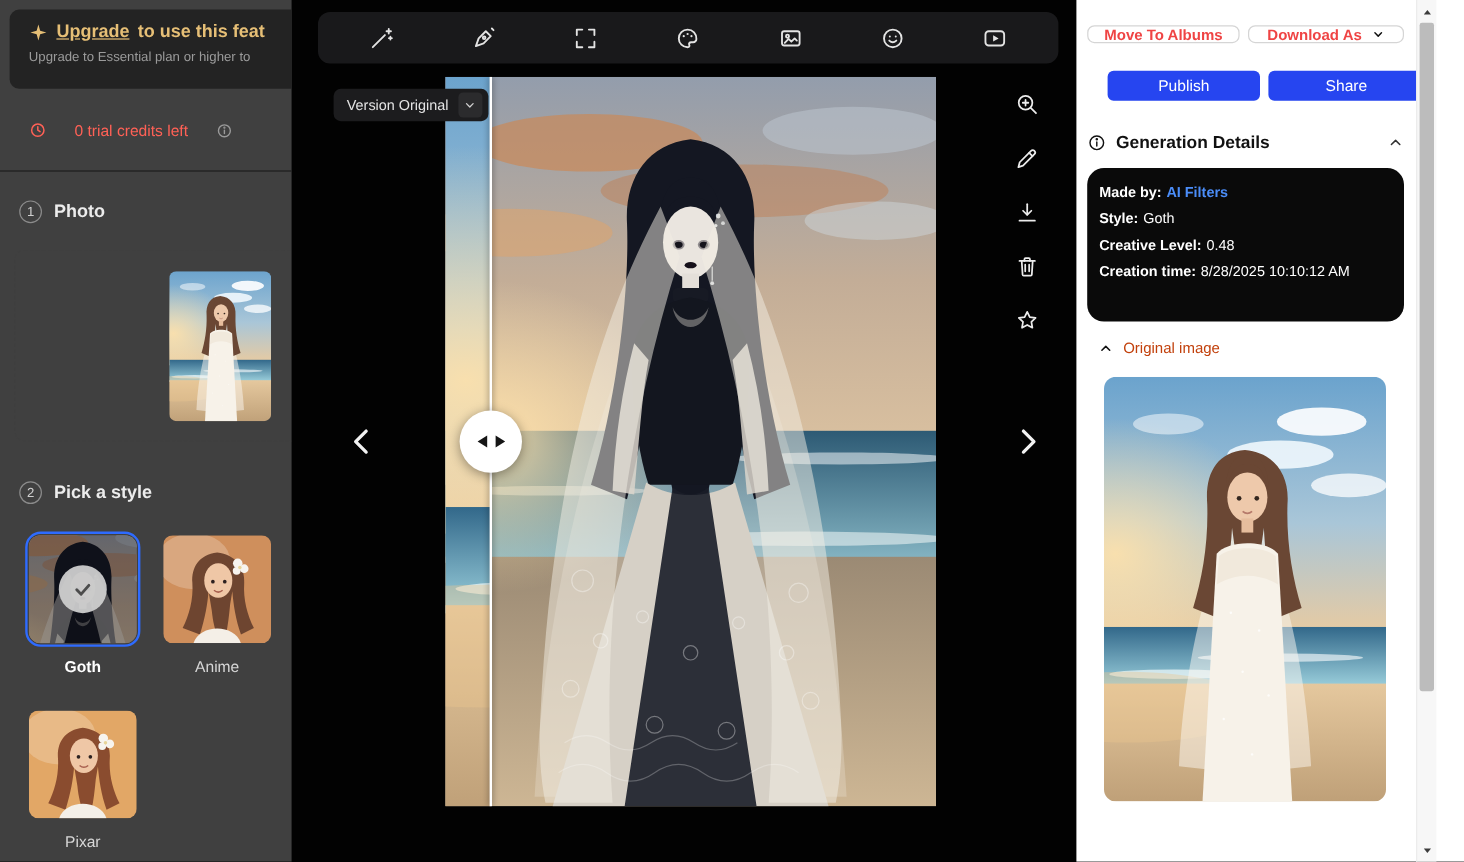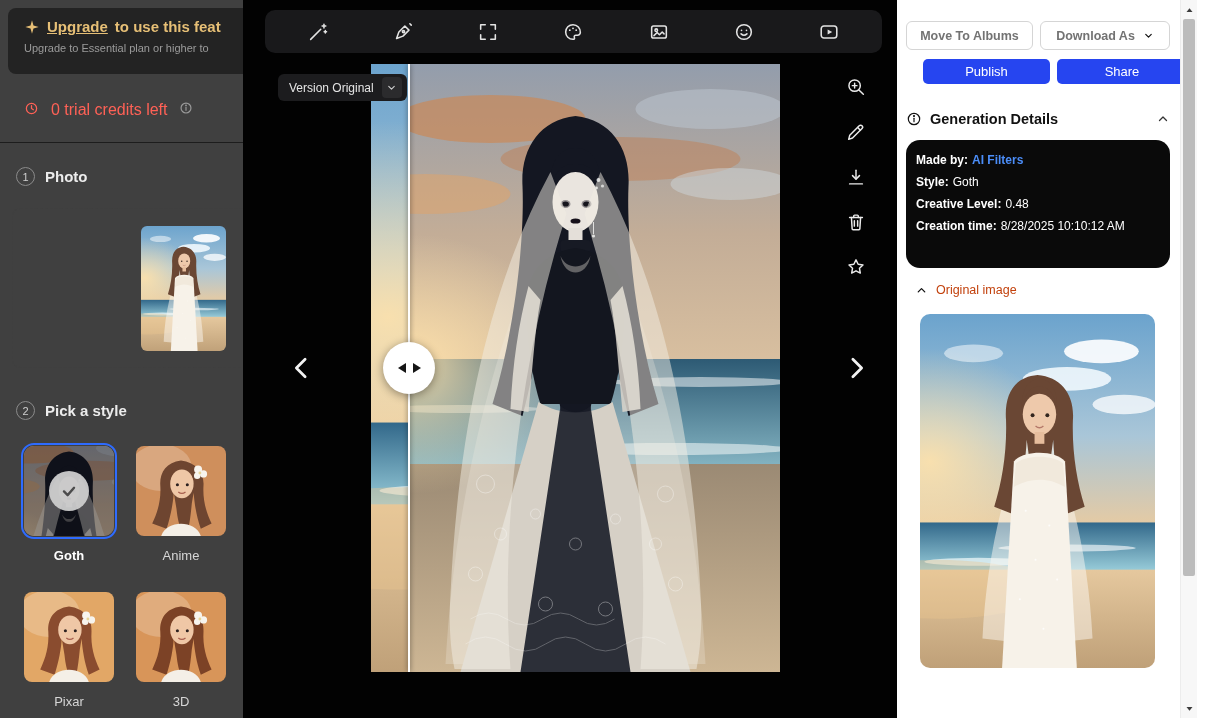--- a/index.html
+++ b/index.html
@@ -8,22 +8,22 @@
   .app { position:absolute; inset:0; }
 
   
   .sidebar { position:absolute; left:0; top:0; width:243px; height:718px;
     background:#404040; overflow:hidden; z-index:4; }
   .upgrade-card { position:absolute; left:8px; top:8px; width:262px; height:66px;
     background:#232323; border-radius:8px; padding:10px 16px; }
   .upgrade-title { font-size:15px; font-weight:700; color:var(--gold,#e6bf76); display:flex; align-items:center; gap:7px; }
   .upgrade-link { text-decoration:underline; cursor:pointer; }
   .upgrade-sub { margin-top:7px; font-size:11px; color:#9b9b9b; white-space:nowrap; }
-  .credits-row { position:absolute; left:24px; top:101px; display:flex; gap:12px;
-    color:var(--credits-red,#ff6156); font-size:16px; white-space:nowrap; }
+  .credits-row { position:absolute; left:24px; top:101px; display:flex; align-items:center; gap:23px;
+    color:var(--credits-red,#ff6156); font-size:13px; white-space:nowrap; }
   .side-divider { position:absolute; left:0; top:142px; width:243px; height:1px; background:#1d1d1d; }
   .section-head { position:absolute; display:flex; align-items:center; gap:10px;
     color:#ececec; font-size:15px; font-weight:700; }
   .num-badge { width:19px; height:19px; border:1px solid #8b8b8b; border-radius:50%;
     color:#cfcfcf; font-size:11px; font-weight:400; display:flex; align-items:center; justify-content:center; }
   .dropzone { position:absolute; left:12px; top:208px; width:244px; height:160px;
     border:1px dashed #3f3f3f; border-radius:8px; cursor:pointer; }
   .upload-thumb { position:absolute; left:128px; top:17px; width:85px; height:125px;
     border-radius:6px; overflow:hidden; cursor:pointer; }
   .style-item { position:absolute; width:90px; cursor:pointer; }
@@ -57,22 +57,22 @@
   .tri-l { width:0; height:0; border-right:8px solid #151515; border-top:5.5px solid transparent; border-bottom:5.5px solid transparent; }
   .tri-r { width:0; height:0; border-left:8px solid #151515; border-top:5.5px solid transparent; border-bottom:5.5px solid transparent; }
   .nav-btn { position:absolute; width:32px; height:32px; background:none; border:none; color:#f2f2f2; cursor:pointer; }
   .nav-prev { left:44px; top:352px; }
   .nav-next { left:598px; top:352px; }
   .tool-rail { position:absolute; left:602px; top:76px; display:flex; flex-direction:column; gap:23px; }
   .rail-btn { width:22px; height:22px; color:#ebebeb; background:none; border:none; cursor:pointer; display:flex; align-items:center; justify-content:center; }
 
   
   .right-panel { position:absolute; left:897px; top:0; width:323px; height:718px; background:#ffffff; }
-  .btn-outline { position:absolute; height:29px; background:#fff; border:1px solid #d5d5d5; border-radius:6px;
-    font-size:12.5px; font-weight:700; color:#737373; display:flex; align-items:center; justify-content:center;
+  .btn-outline { position:absolute; height:15px; background:#fff; border:1px solid #d5d5d5; border-radius:6px;
+    font-size:12.5px; font-weight:700; color:#ef4444; display:flex; align-items:center; justify-content:center;
     gap:8px; cursor:pointer; font-family:inherit; }
   .btn-albums { left:9px; top:21px; width:127px; }
   .btn-downloadas { left:143px; top:21px; width:130px; }
   .btn-blue { position:absolute; height:25px; background:var(--accent-blue,#2645f0); border:none; border-radius:5px;
     color:#fff; font-size:13px; cursor:pointer; font-family:inherit;margin-left:17px; }
   .btn-publish { left:9px; top:59px; width:127px; }
   .btn-share { left:143px; top:59px; width:130px; }
   .gen-head { position:absolute; left:9px; top:111px; width:264px; display:flex; align-items:center; gap:8px;
     color:#111; font-size:14.5px; font-weight:700; }
   .gen-head .chev { margin-left:auto; color:#333; cursor:pointer; display:flex; }
@@ -315,28 +315,20 @@
 
     <div class="style-item" style="left:24px; top:592px;">
       <div class="style-img" style="--p-bg:#e2a766; --p-hair:#8a4c2f;">
         <svg class="fill-box" viewBox="0 0 100 100" preserveAspectRatio="xMidYMid slice">
             <use href="#portrait"></use>
           </svg>
       </div>
       <div class="style-label">Pixar</div>
     </div>
 
-    <div class="style-item" style="left:136px; top:592px;">
-      <div class="style-img" style="--p-bg:#d89559; --p-hair:#7c4226;">
-        <svg class="fill-box" viewBox="0 0 100 100" preserveAspectRatio="xMidYMid slice">
-            <use href="#portrait"></use>
-          </svg>
-      </div>
-      <div class="style-label">3D</div>
-    </div>
   </aside>
 
   <main class="main">
     <div class="toolbar">
       <button class="tb-btn">
         <svg class="ic" width="22" height="22" viewBox="0 0 24 24" fill="none" stroke="currentColor" stroke-width="1.7" stroke-linecap="round">
             <path d="M4,20 L15,9"></path>
             <path d="M18.5,3.5 v4 M16.5,5.5 h4"></path>
             <path d="M20,10.5 v2.6 M18.7,11.8 h2.6"></path>
           </svg>

